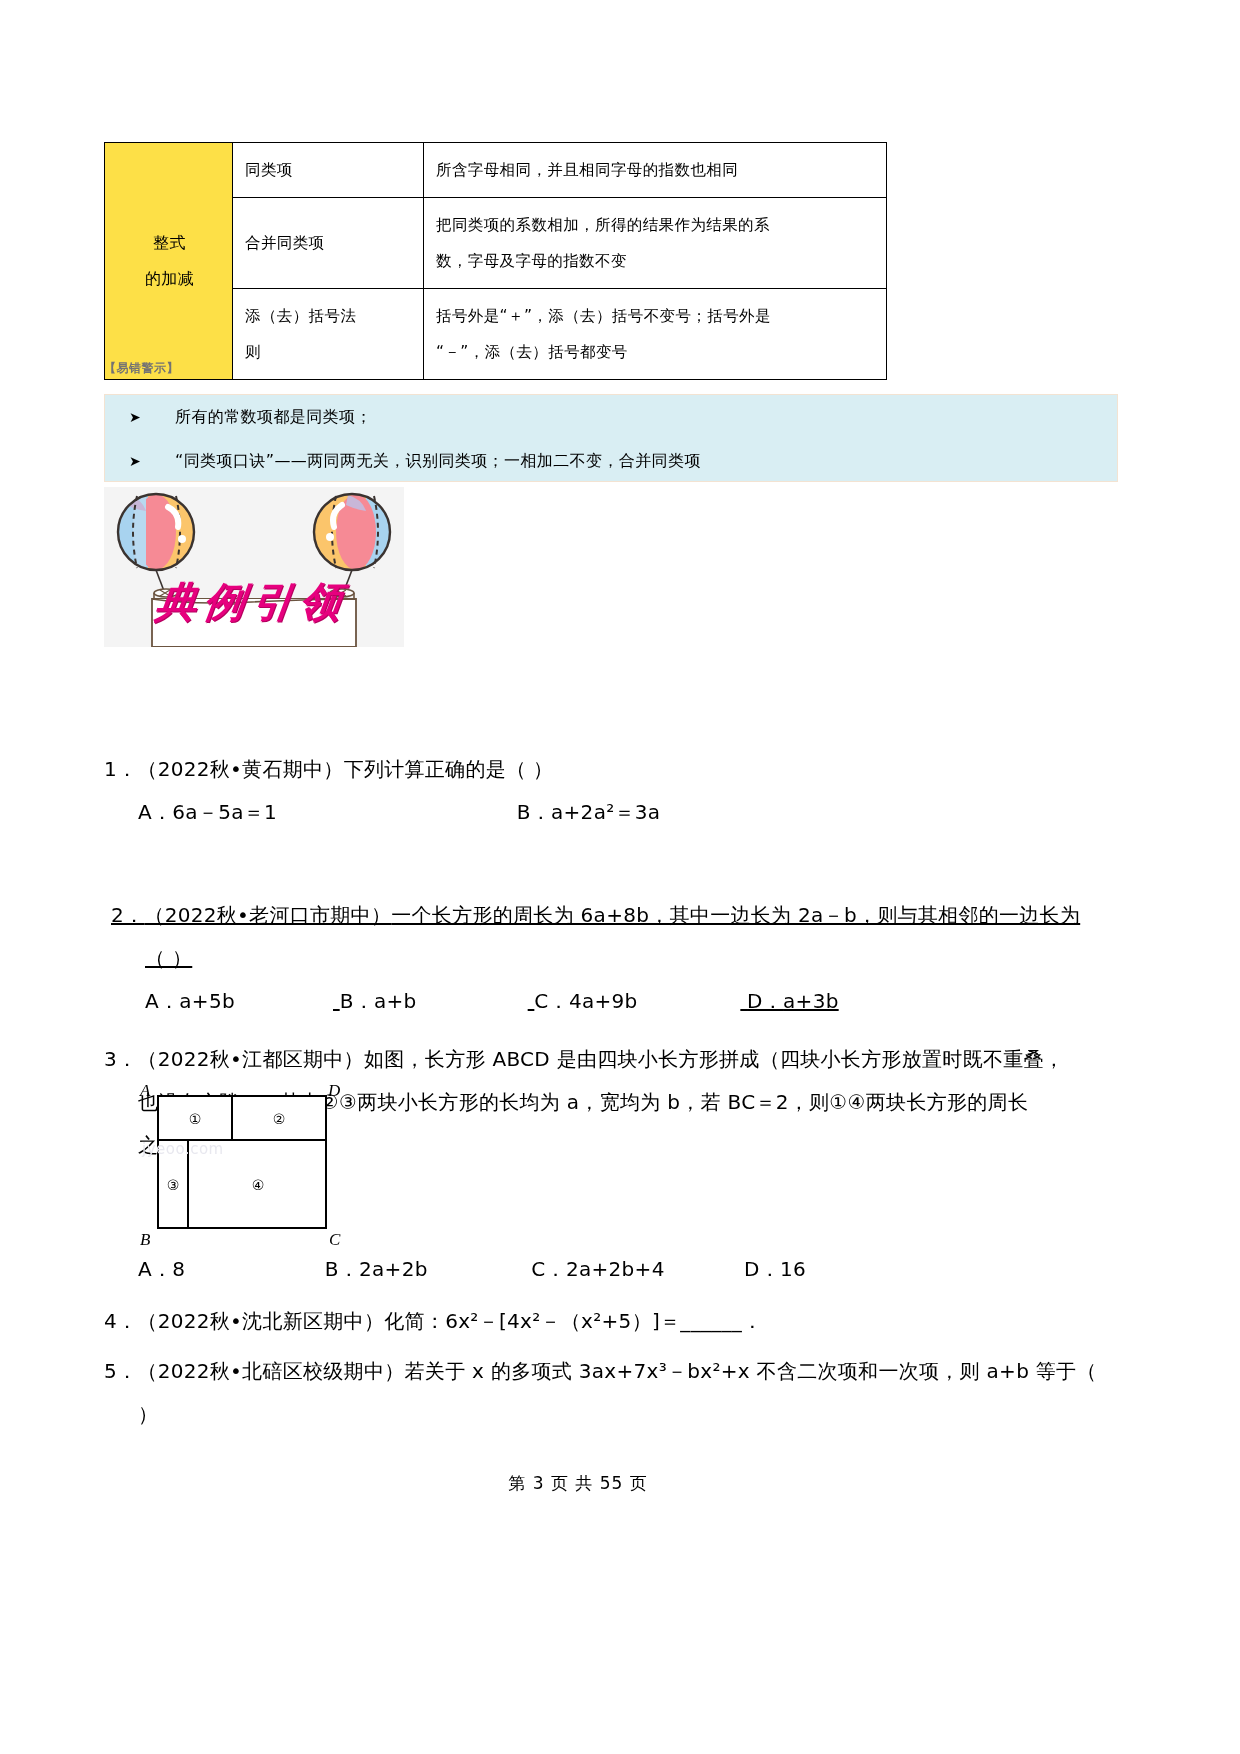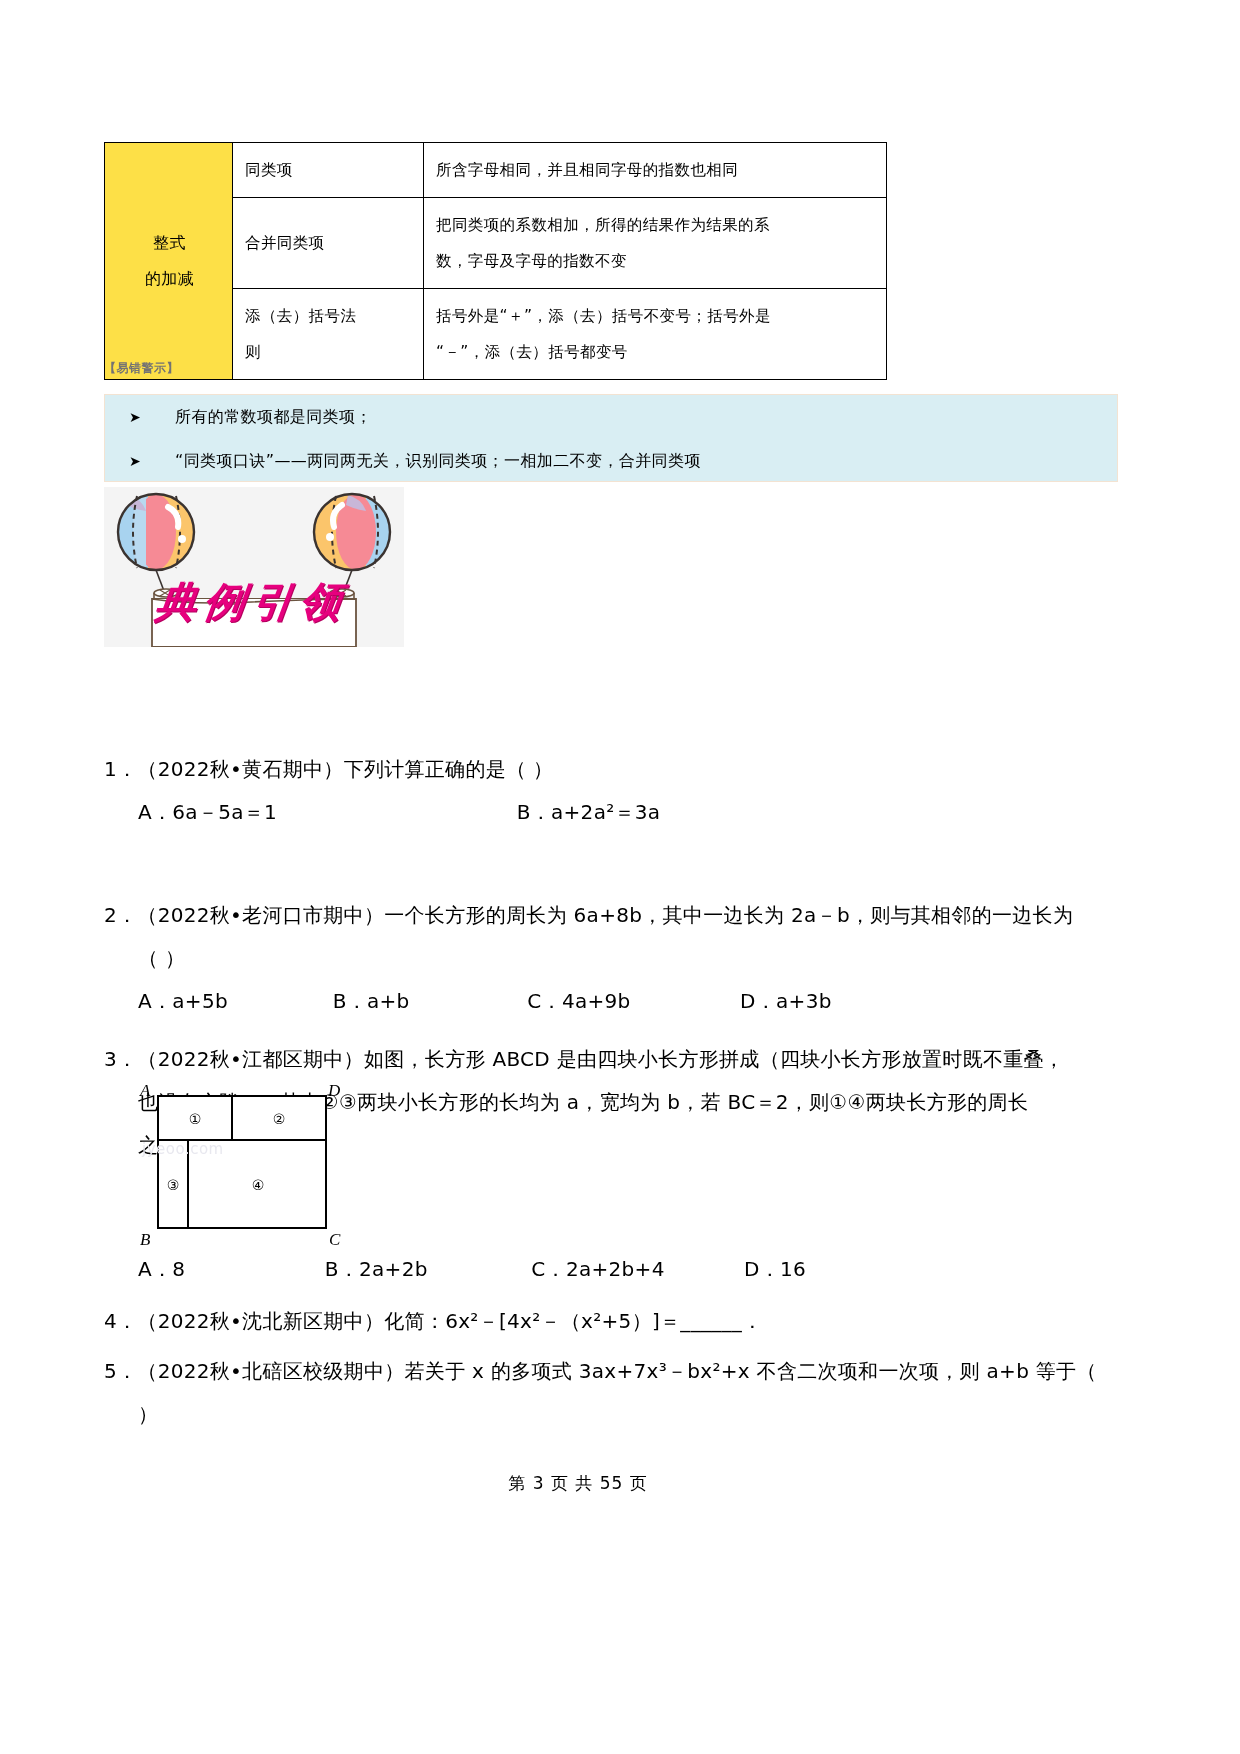--- a/index.html
+++ b/index.html
@@ -236,21 +236,21 @@
   <div class="q" style="left:104px; top:748px; width:1020px;">
     <div>
       <span>1．</span><span>（2022秋•黄石期中）</span><span>下列计算正确的是（      ）</span>
     </div>
     <div class="indent">
       <span style="display:inline-block;width:372px;"><span>A．</span><span>6a－5a＝1</span></span>
       <span><span>B．</span><span>a+2a²＝3a</span></span>
     </div>
   </div>
 
-  <div class="q" style="left:104px; top:894px; width:1030px;">
+  <div class="q" style="left:111px; top:894px; width:1030px;text-decoration:underline;">
     <div>
       <span>2．</span><span>（2022秋•老河口市期中）</span><span>一个长方形的周长为 6a+8b，其中一边长为 2a－b，则与其相邻的一边长为</span>
     </div>
     <div class="indent">（      ）</div>
     <div class="indent">
       <span style="display:inline-block;width:188px;"><span>A．</span><span>a+5b</span></span>
       <span style="display:inline-block;width:188px;"><span>B．</span><span>a+b</span></span>
       <span style="display:inline-block;width:206px;"><span>C．</span><span>4a+9b</span></span>
       <span><span>D．</span><span>a+3b</span></span>
     </div>

